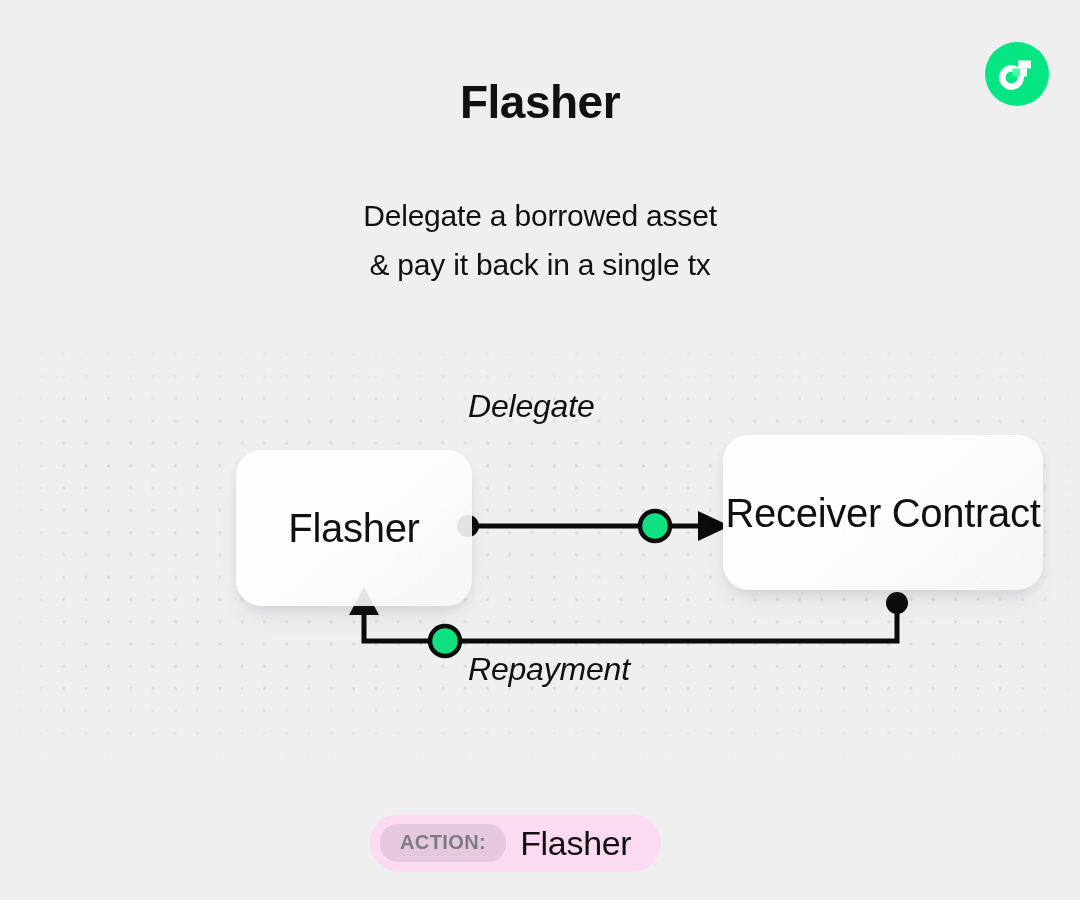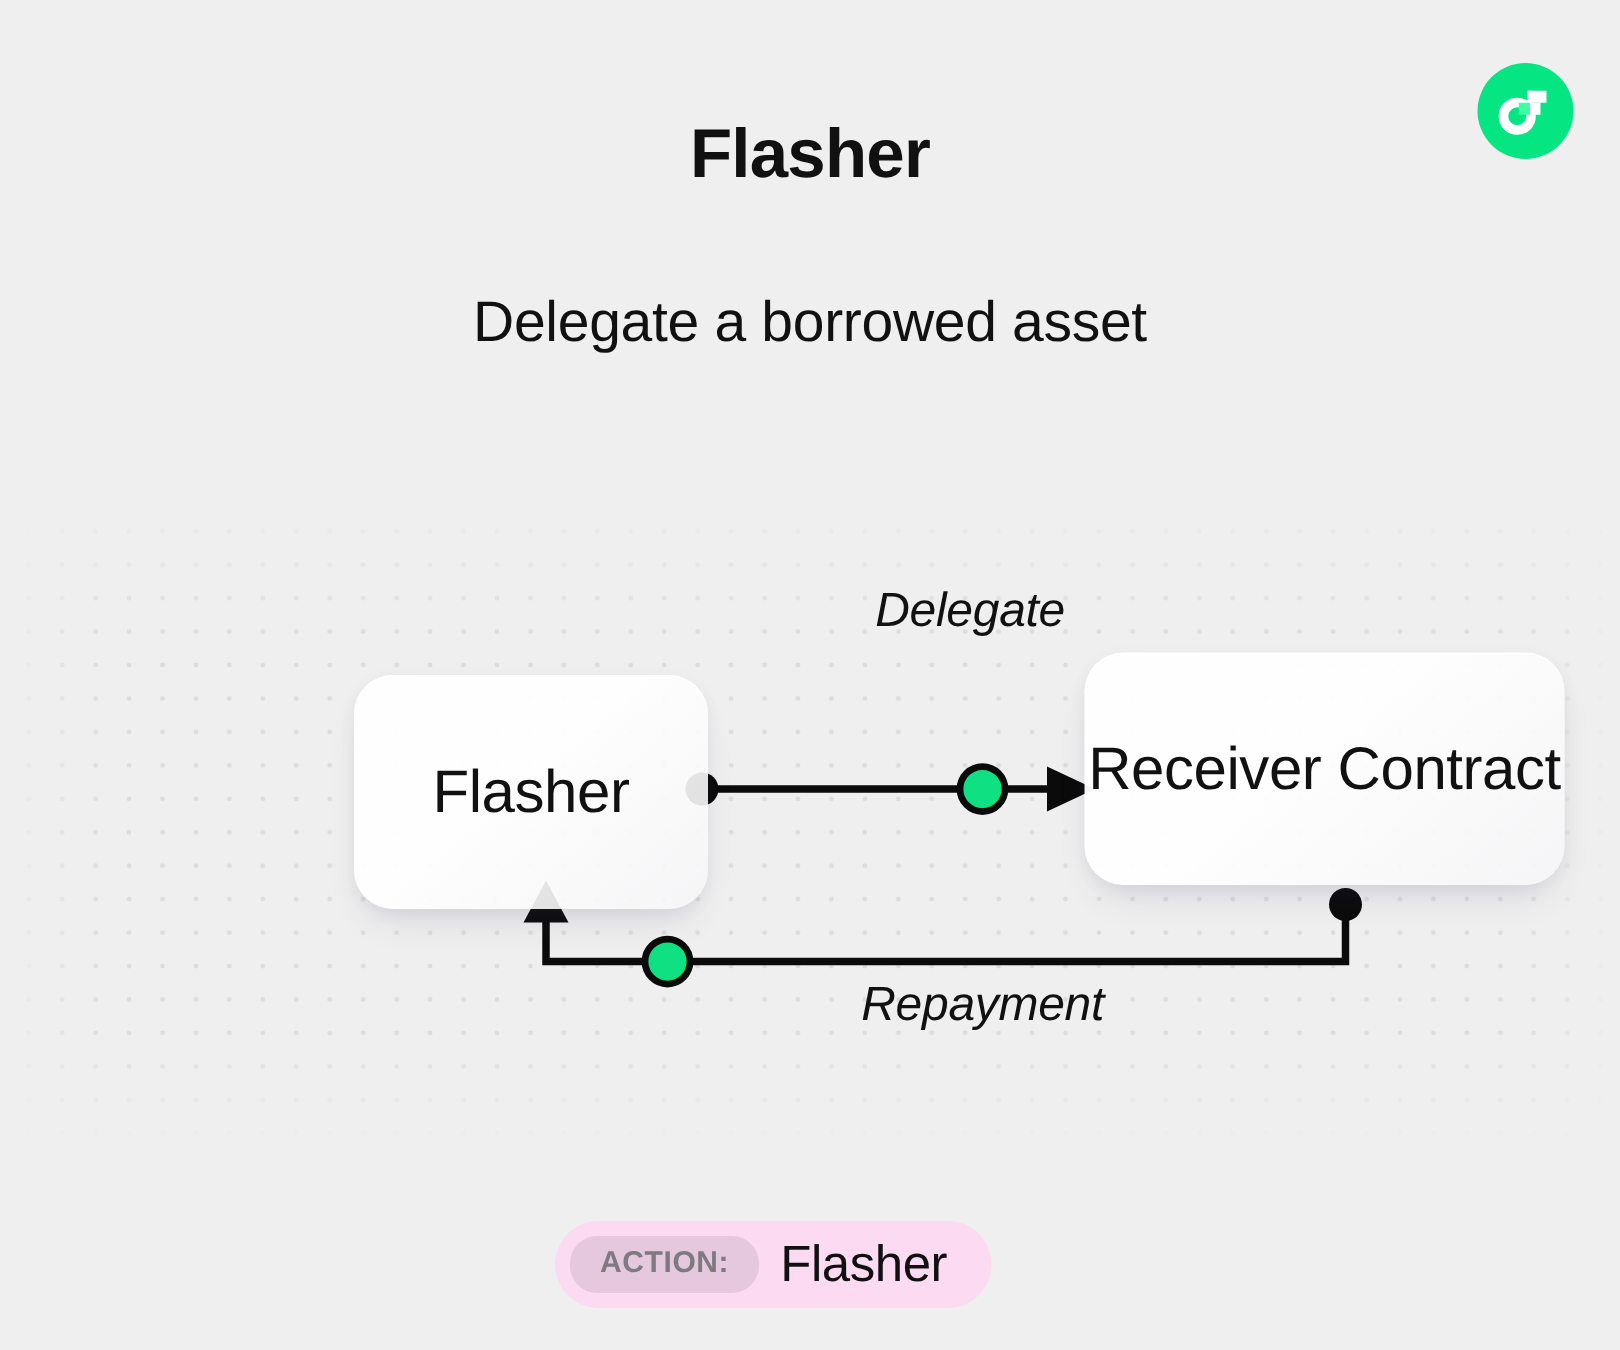--- a/index.html
+++ b/index.html
@@ -47,21 +47,21 @@
     letter-spacing: -0.5px;
     color: #111111;
   }
 
   .subtitle {
     position: absolute;
     top: 178px;
     left: 0;
     width: 1080px;
     text-align: center;
-    font-size: 38px;
+    font-size: 30px;
     font-weight: 400;
     line-height: 49px;
     color: #111111;
     letter-spacing: -0.2px;
   }
   .subtitle .ln { display: block; }
 
   
   .diagram {
     position: absolute;
@@ -127,21 +127,21 @@
     height: 155px;
   }
 
   
   .edge-label {
     position: absolute;
     font-style: italic;
     font-size: 32px;
     line-height: 42px;
     color: #111111;
-    text-align: right;
+    text-align: left;
     letter-spacing: -0.2px;
   }
   .edge-label .ln { display: block; }
 
   .lbl-call     { left: 40px;  top: 150px; width: 190px; }
   .lbl-delegate { left: 468px; top: 52px;  width: 242px; }
   .lbl-repay    { left: 468px; top: 315px; width: 268px; }
 
   
   .badge {
@@ -186,20 +186,21 @@
         <circle cx="14.5" cy="23.5" r="9.2" fill="none" stroke="#ffffff" stroke-width="6.4"></circle>
         <rect x="15.5" y="14.5" width="7.5" height="8" fill="#3dffa4"></rect>
       </svg>
     </span>
   </div>
 
   <div class="title">Flasher</div>
 
   <div class="subtitle">
     <span class="ln">Delegate a borrowed asset</span>
+    <span class="ln">&amp; pay it back in a single tx</span>
   </div>
 
   <div class="diagram">
 
     <div class="dotgrid"></div>
 
     <svg class="edges" viewBox="0 0 1080 440">
       <defs>
         <linearGradient id="greenFadeRight" x1="0" y1="0" x2="1" y2="0">
           <stop offset="0%" stop-color="#0fe081" stop-opacity="0.95"></stop>

